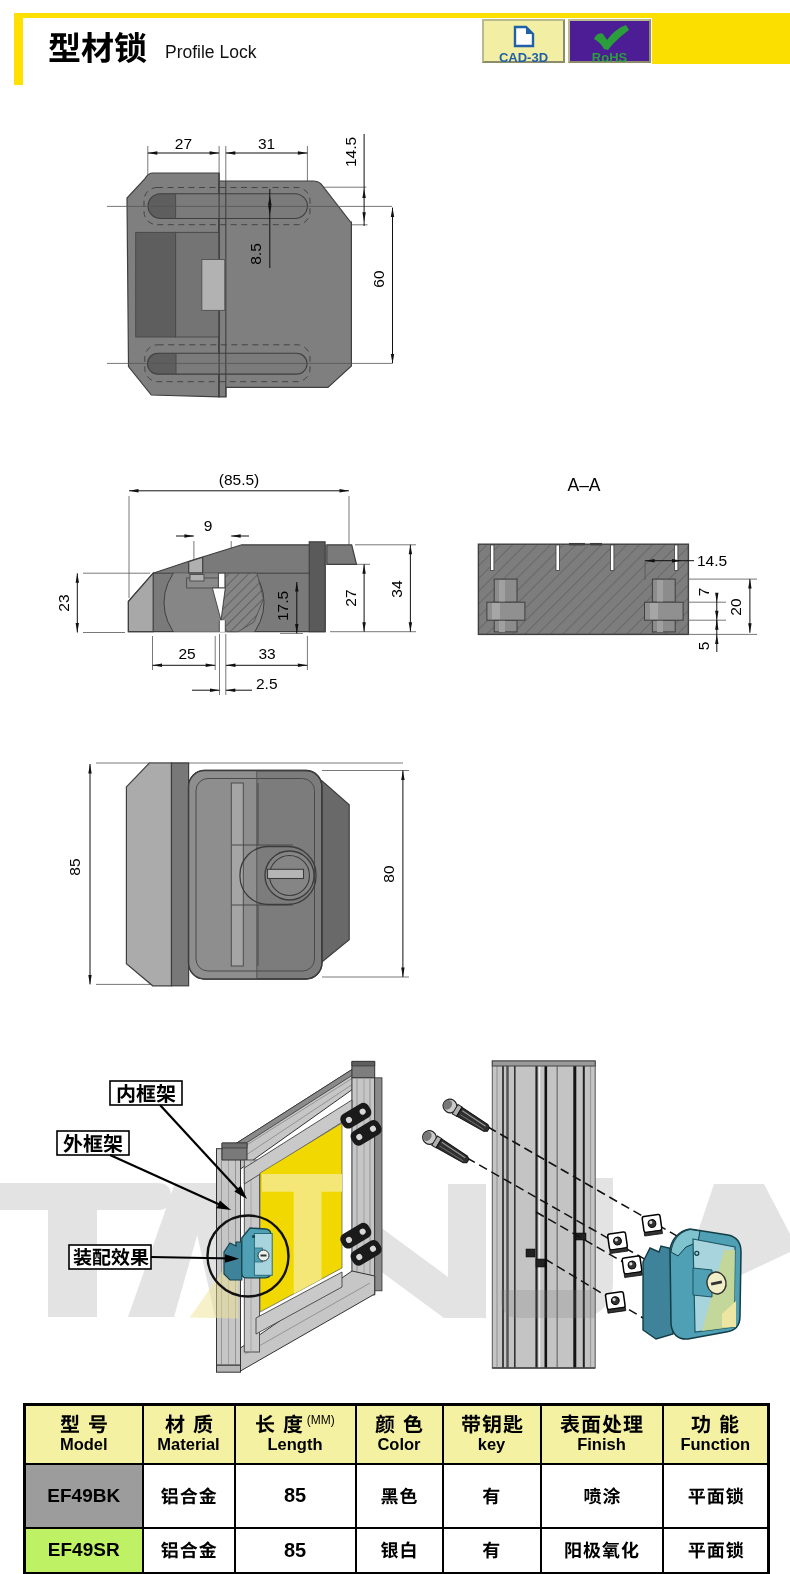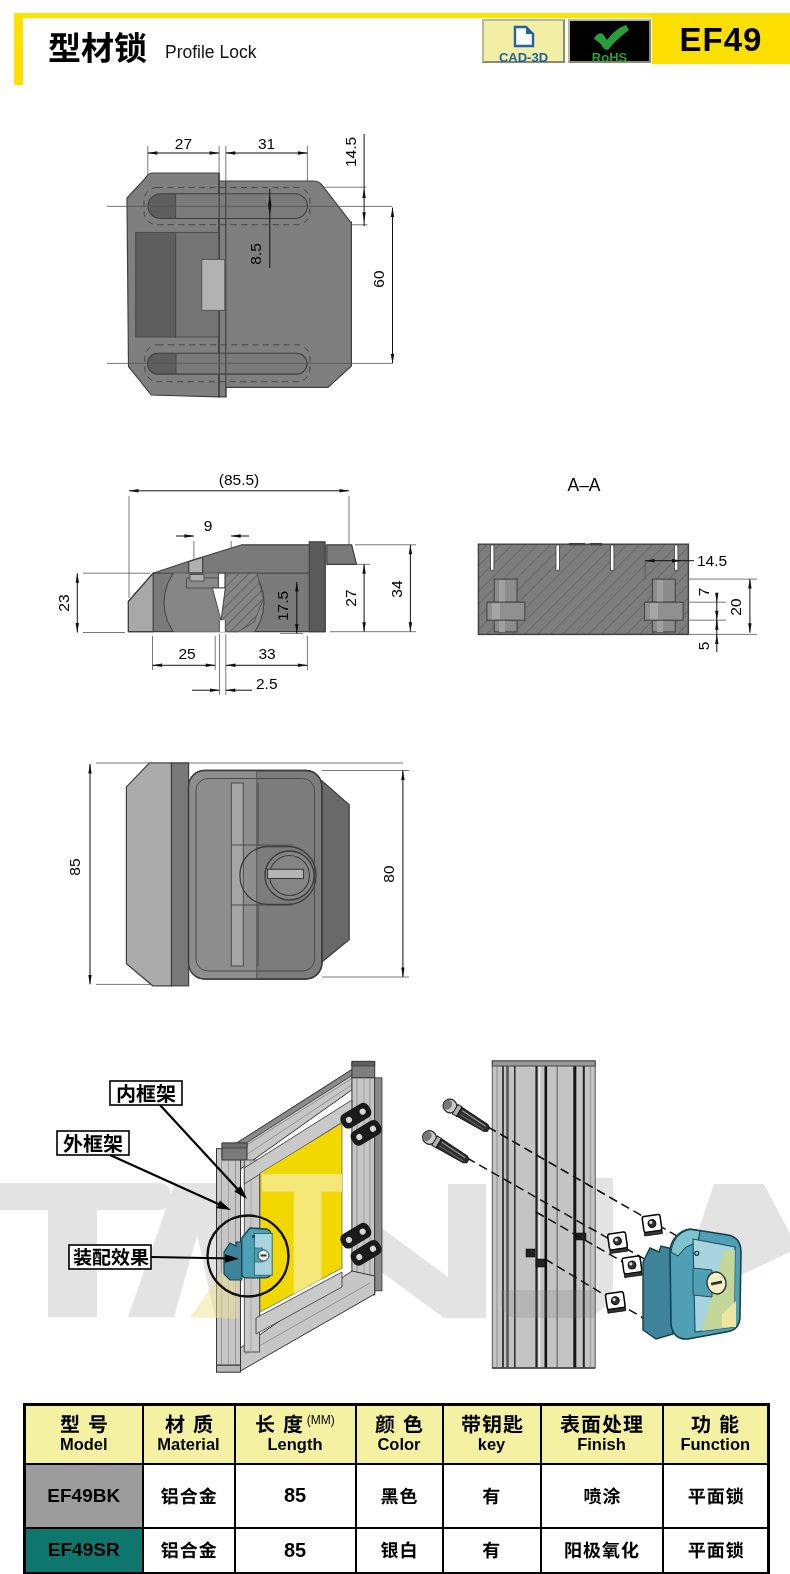--- a/index.html
+++ b/index.html
@@ -53,29 +53,28 @@
 <div style="position:absolute;left:0;top:0;width:696px;height:100px">
 <div style="position:absolute;left:14px;top:13px;width:776px;height:5px;background:#ffe000"></div>
 <div style="position:absolute;left:14px;top:13px;width:9px;height:72px;background:#ffe000"></div>
 <div style="position:absolute;left:48px;top:31px"><svg width="99.0" height="33" viewBox="0 0 3000 1000" style="vertical-align:top" fill="#000">
           <use href="#c0" x="0"></use>
           <use href="#c1" x="1000"></use>
           <use href="#c2" x="2000"></use>
         </svg></div>
 <div style="position:absolute;left:165px;top:42px;font-size:17.5px;color:#111">Profile Lock</div>
 <div style="position:absolute;left:652px;top:13px;width:138px;height:51px;background:#fbdf00"></div>
-<div style="position:absolute;left:652px;top:21px;width:138px;text-align:center;font-size:33px;font-weight:bold;letter-spacing:1px">EF49</div>
 <div style="position:absolute;left:482px;top:19px;width:83px;height:44px;background:#f2efa5;border:2px solid #b9b98e;border-right-color:#8c8c6a;border-bottom-color:#8c8c6a;box-sizing:border-box">
 <svg style="position:absolute;left:29px;top:4px" width="22" height="23" viewBox="0 0 22 23">
           <path d="M2,2 L13,2 L20,9 L20,21 L2,21 Z" fill="#fff" stroke="#2060a8" stroke-width="2.4"></path>
           <path d="M13,2 L20,9 L13,9 Z" fill="#2060a8"></path>
         </svg>
 <div style="position:absolute;left:0;top:29px;width:100%;text-align:center;font-size:13px;font-weight:bold;color:#1f5fa8">CAD-3D</div>
 </div>
-<div style="position:absolute;left:568px;top:19px;width:83px;height:44px;background:#000000;border:2px solid #b9b98e;border-right-color:#8c8c6a;border-bottom-color:#8c8c6a;box-sizing:border-box">
+<div style="position:absolute;left:568px;top:19px;width:83px;height:44px;background:#4c1d95;border:2px solid #b9b98e;border-right-color:#8c8c6a;border-bottom-color:#8c8c6a;box-sizing:border-box">
 <svg style="position:absolute;left:22px;top:3px" width="38" height="27" viewBox="0 0 38 27">
           <path d="M2,15 C4,10 8,8 11,10 L15,16 C21,8 28,3 34,1 L37,6 C29,12 21,19 16,26 L12,25 C9,19 5,17 2,15 Z" fill="#2b9e3c"></path>
         </svg>
 <div style="position:absolute;left:0;top:29px;width:100%;text-align:center;font-size:13px;font-weight:bold;color:#2b9e3c">RoHS</div>
 </div>
 </div>
 <svg width="790" height="1574" viewBox="0 0 790 1574" style="position:absolute;left:0;top:0">
 <defs>
 <pattern id="hatch2" width="7" height="7" patternTransform="rotate(45)" patternUnits="userSpaceOnUse">
 <rect width="7" height="7" fill="#858585"></rect>
@@ -669,21 +668,21 @@
               <use href="#c33" x="0"></use>
               <use href="#c34" x="1054"></use>
             </svg></td>
 <td style="border:2px solid #000;background:#fff;text-align:center;vertical-align:middle"><svg width="57.5" height="18" viewBox="0 0 3108 1000" style="vertical-align:top" fill="#000">
               <use href="#c39" x="0"></use>
               <use href="#c21" x="1054"></use>
               <use href="#c2" x="2108"></use>
             </svg></td>
 </tr>
 <tr style="height:46px">
-<td style="border:2px solid #000;background:#0f766e;text-align:center;vertical-align:middle"><span style="font-size:19px;font-weight:bold">EF49SR</span></td>
+<td style="border:2px solid #000;background:#bef264;text-align:center;vertical-align:middle"><span style="font-size:19px;font-weight:bold">EF49SR</span></td>
 <td style="border:2px solid #000;background:#fff;text-align:center;vertical-align:middle"><svg width="57.5" height="18" viewBox="0 0 3108 1000" style="vertical-align:top" fill="#000">
               <use href="#c26" x="0"></use>
               <use href="#c27" x="1054"></use>
               <use href="#c28" x="2108"></use>
             </svg></td>
 <td style="border:2px solid #000;background:#fff;text-align:center;vertical-align:middle"><span style="font-size:20px;font-weight:bold">85</span></td>
 <td style="border:2px solid #000;background:#fff;text-align:center;vertical-align:middle"><svg width="38.0" height="18" viewBox="0 0 2054 1000" style="vertical-align:top" fill="#000">
               <use href="#c30" x="0"></use>
               <use href="#c31" x="1054"></use>
             </svg></td>

